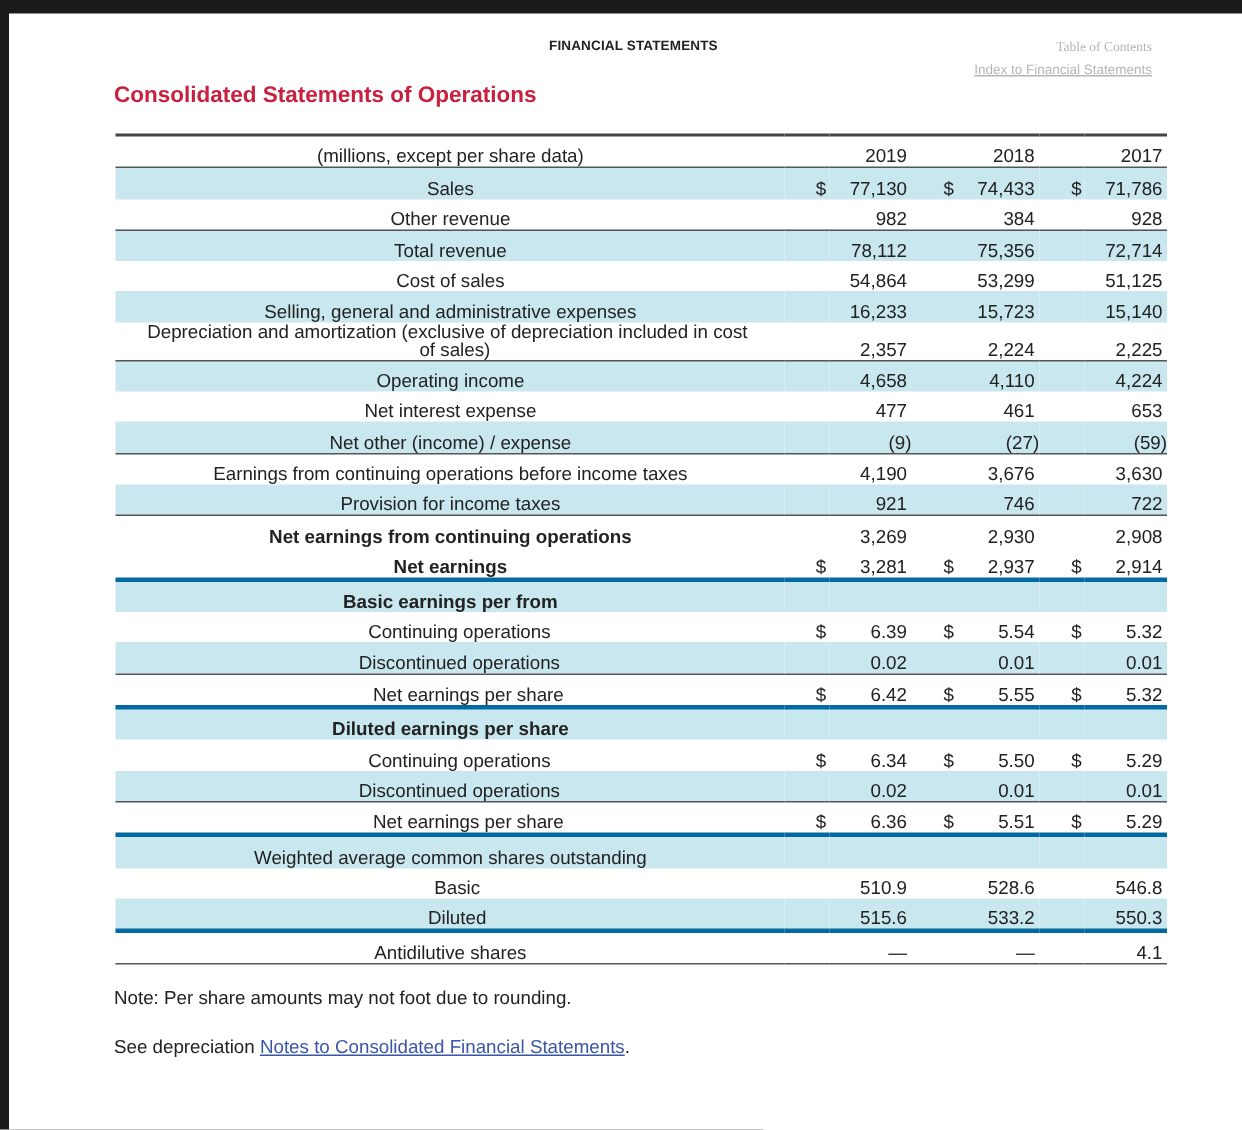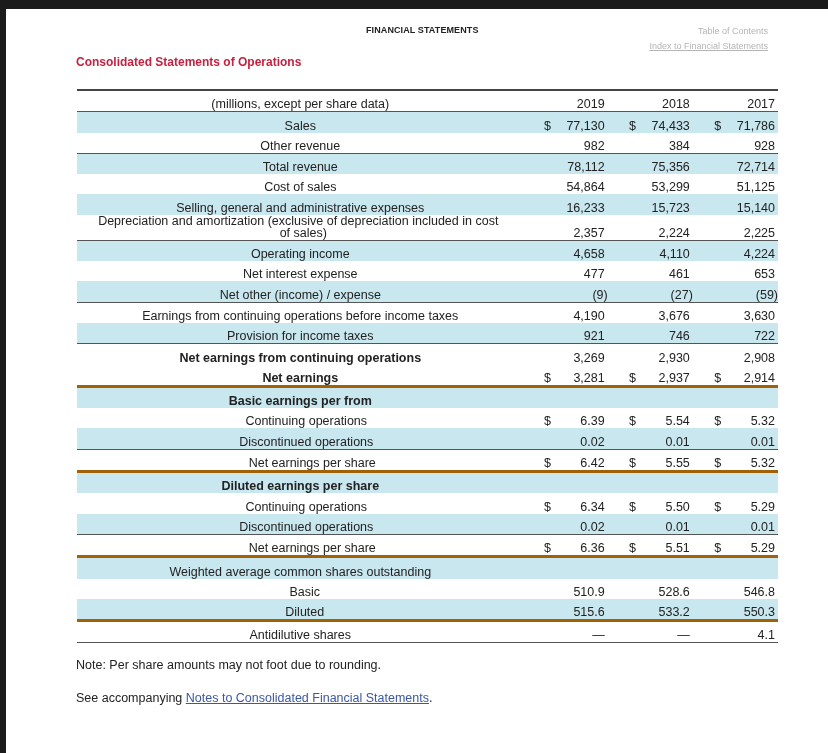--- a/index.html
+++ b/index.html
@@ -12,29 +12,29 @@
     position: absolute; left: 6px; top: 9px; right: 0; bottom: 0;
     background: #ffffff;
   }
   .hdr-title {
     position: absolute; left: 360px; top: 16px;
     font-size: 9px; font-weight: bold; color: #222;
     letter-spacing: 0.1px;
   }
   .toc-link {
     position: absolute; right: 60px; top: 17px;
-    font-size: 9px; color: #b5b5b5; text-decoration: none;
+    font-size: 9px; color: #b5b5b5; text-decoration: none; font-family: Liberation Serif, serif;
   }
   .idx-link {
     position: absolute; right: 60px; top: 32px;
     font-size: 9px; color: #b5b5b5; text-decoration: underline;
   }
   .stmt-title {
     position: absolute; left: 70px; top: 46px;
-    font-size: 12px; font-weight: bold; color: #c8203f;
+    font-size: 15px; font-weight: bold; color: #c8203f;
   }
   table.fin {
     position: absolute; left: 71px; top: 80px;
     width: 701px; border-collapse: collapse;
     font-size: 12.5px; color: #222;
     border-top: 2px solid #444;
   }
   table.fin td {
     padding: 0 2px; height: 20.3px; line-height: 14px;
     white-space: nowrap; vertical-align: bottom;
@@ -42,21 +42,21 @@
   td.lbl { width: 440px; padding-left: 3px !important; text-align: center; }
   td.cur { width: 30px; text-align: right; }
   td.num { width: 52px; text-align: right; padding-right: 3px !important; }
   td.num.par { padding-right: 0 !important; }
   tr.blue td { background: #c9e7ef; }
   tr.bold td.lbl { font-weight: bold; }
   tr.ind1 td.lbl { padding-left: 15px !important; }
   tr.ind2 td.lbl { padding-left: 27px !important; margin-top: 48px; }
   tr.ind0b td.lbl { padding-left: 12px !important; }
   tr.bl td { border-bottom: 1px solid #555; }
-  tr.bld td { border-bottom: 3px solid #a16207; }
+  tr.bld td { border-bottom: 3px solid #0369a1; }
   tr.tall td { height: 18px; }
   tr.tall td.lbl { white-space: normal; line-height: 12.5px; padding-right: 6px; }
   .wrapped-indent { display: block; padding-left: 10px; }
   .note {
     position: absolute; left: 70px; top: 649px;
     font-size: 12.5px; color: #222;
   }
   .see {
     position: absolute; left: 70px; top: 682px;
     font-size: 12.5px; color: #222;
@@ -331,14 +331,14 @@
           <td class="num">—</td>
         <td class="cur"></td>
           <td class="num">—</td>
         <td class="cur"></td>
           <td class="num">4.1</td>
       </tr>
     </tbody>
   </table>
 
   <div class="note">Note: Per share amounts may not foot due to rounding.</div>
-  <div class="see"><span>See accompanying </span><a>Notes to Consolidated Financial Statements</a><span>.</span></div>
+  <div class="see"><span>See depreciation </span><a>Notes to Consolidated Financial Statements</a><span>.</span></div>
 </div>
 
 </body></html>

